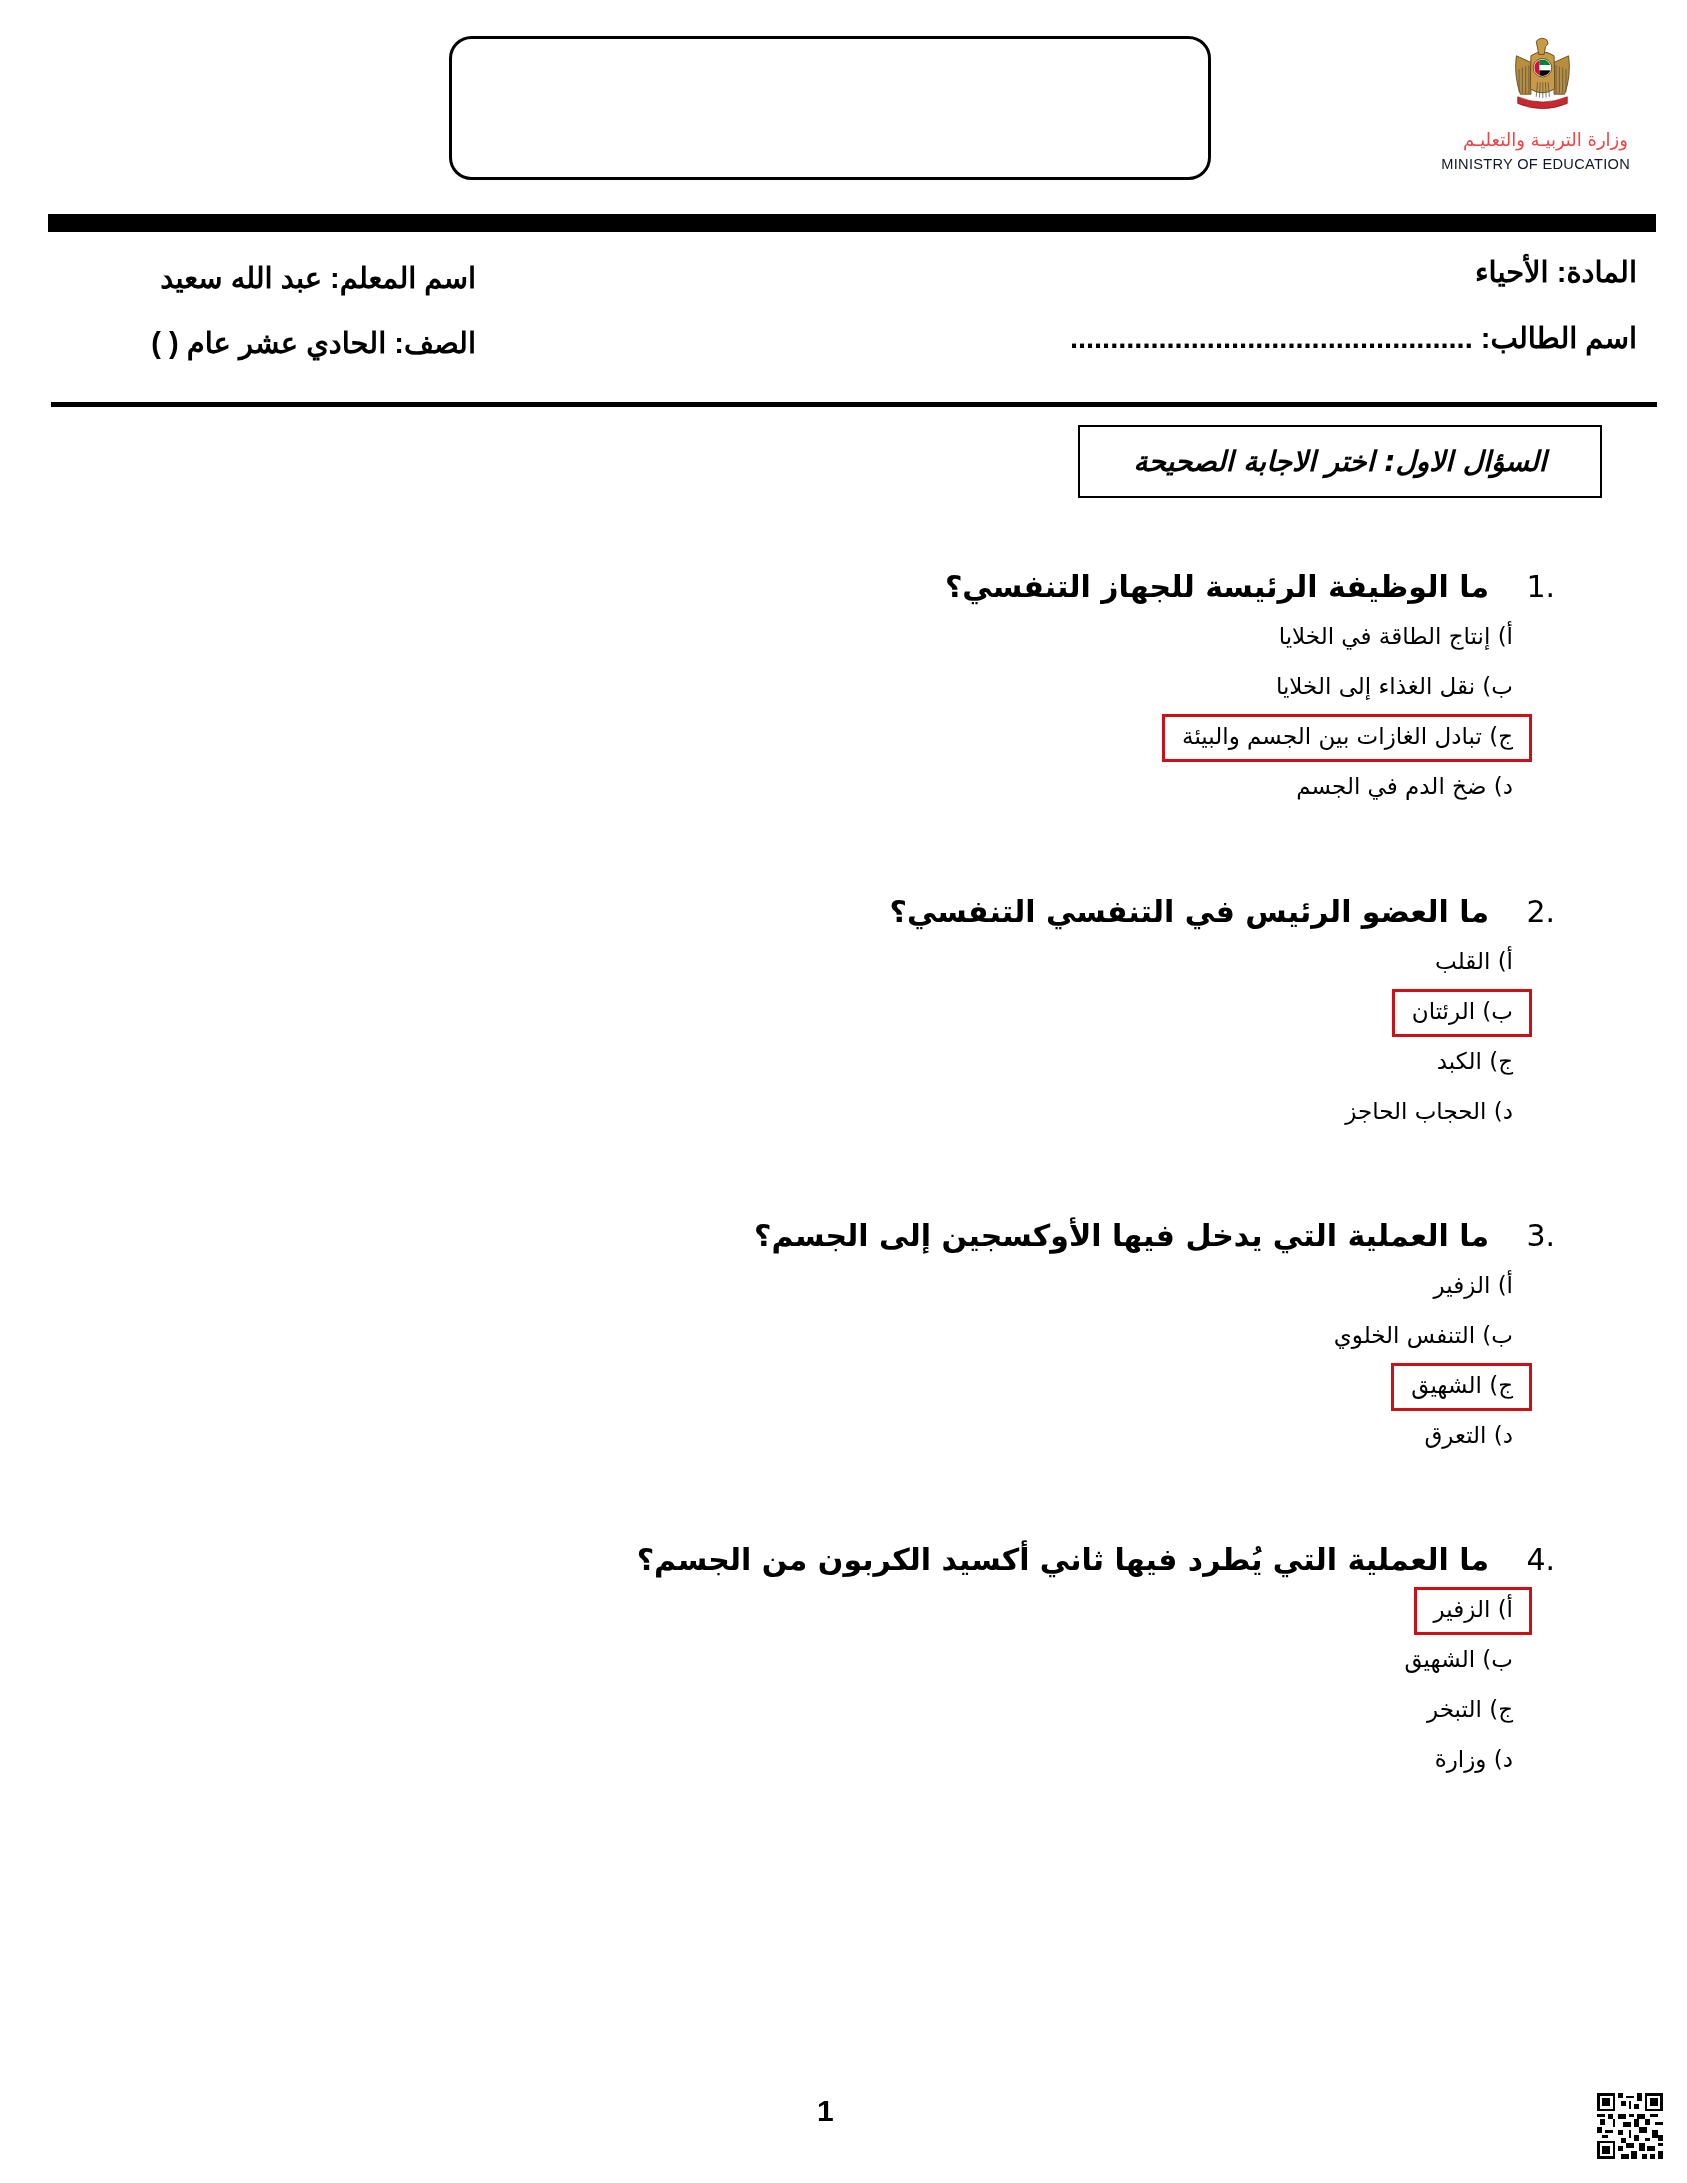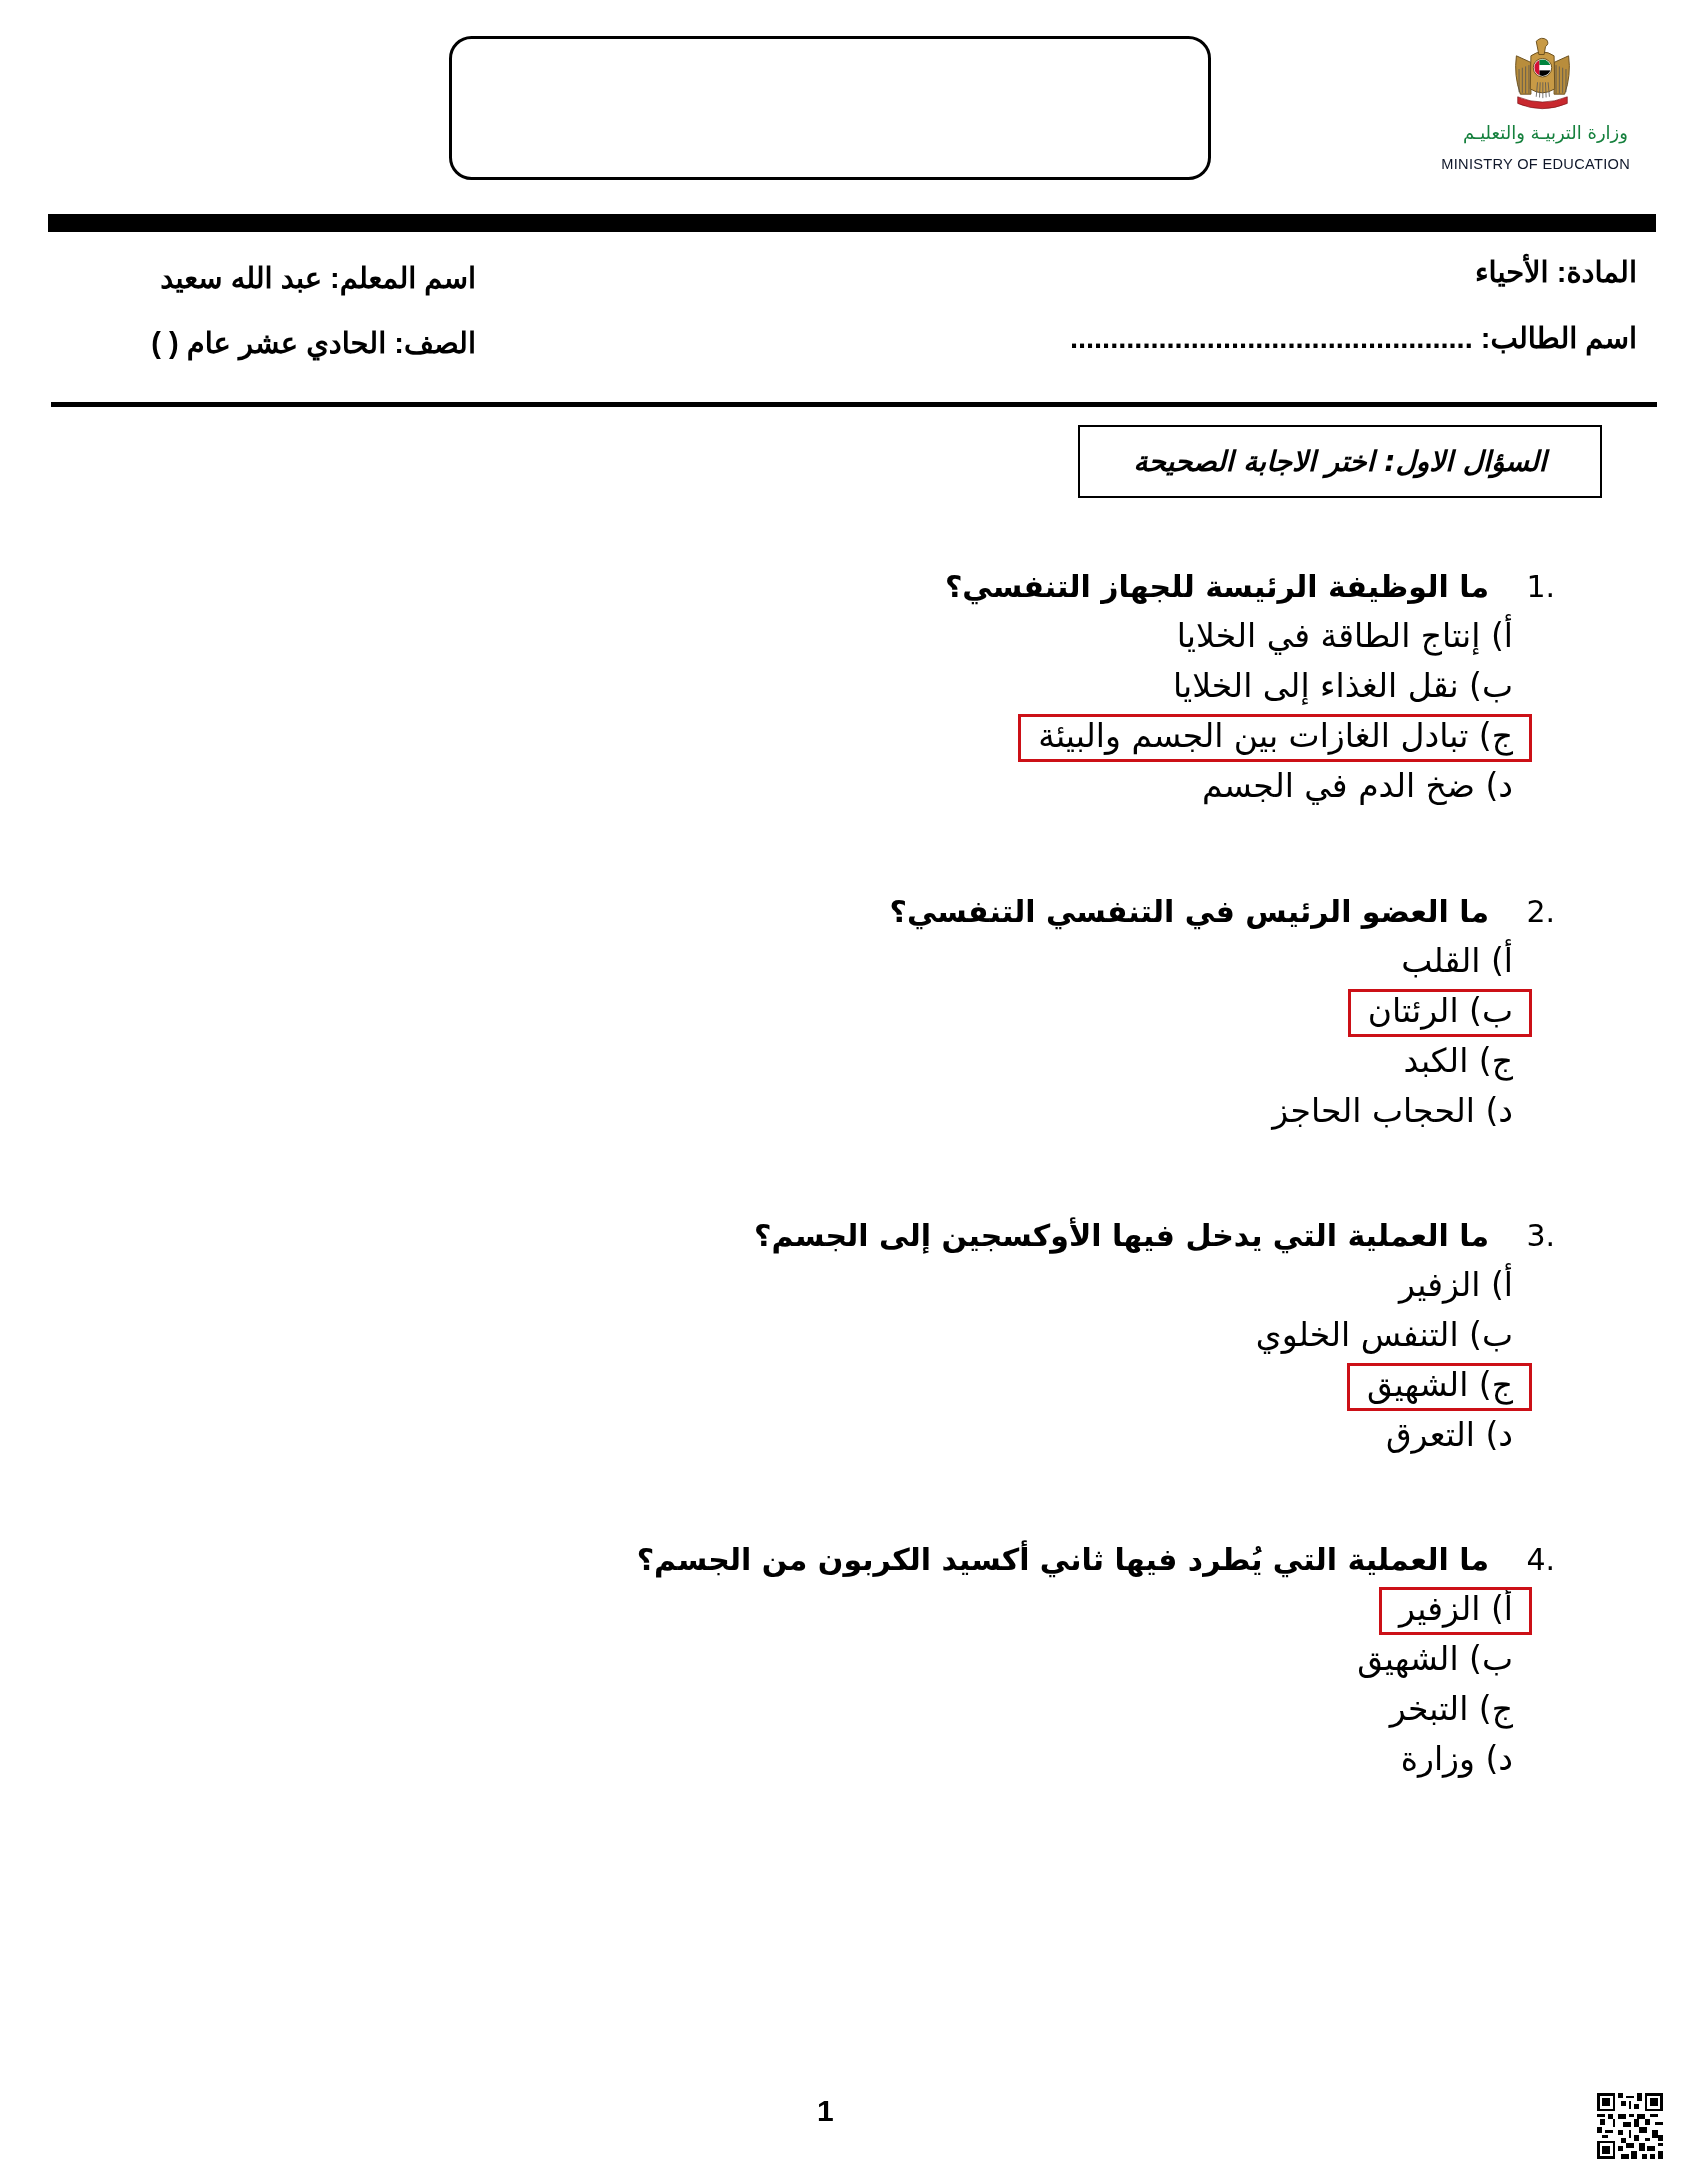--- a/index.html
+++ b/index.html
@@ -42,24 +42,24 @@
       left: 1442px; top: 36px;
       width: 198px; height: 146px;
     }
     .logo-emblem {
       position: absolute;
       left: 69px; top: 0px;
       width: 63px; height: 76px;
     }
     .logo-ar {
       position: absolute;
-      right: 12px; top: 86px;
+      right: 12px; top: 93px;
       font-family: "DejaVu Sans", sans-serif;
       font-size: 18px;
-      color: #15803d;
+      color: #ef4444;
       direction: rtl;
       white-space: nowrap;
     }
     .logo-en {
       position: absolute;
       right: 10px; top: 120px;
       font-family: "Liberation Sans", sans-serif;
       font-size: 14.6px;
       color: #0f172a;
       letter-spacing: 0.3px;
@@ -131,21 +131,21 @@
       direction: ltr;
     }
     .q-options {
       list-style: none;
       margin: 0; padding: 0;
       padding-right: 42px;
     }
     .q-option {
       position: relative;
       font-family: "DejaVu Sans", sans-serif;
-      font-size: 33px;
+      font-size: 23px;
       height: 50px;
       line-height: 50px;
       white-space: nowrap;
       width: max-content;
     }
     .q-option.correct::after {
       content: "";
       position: absolute;
       top: 2.6px; bottom: -1.3px;
       right: -18.5px; left: -20px;

